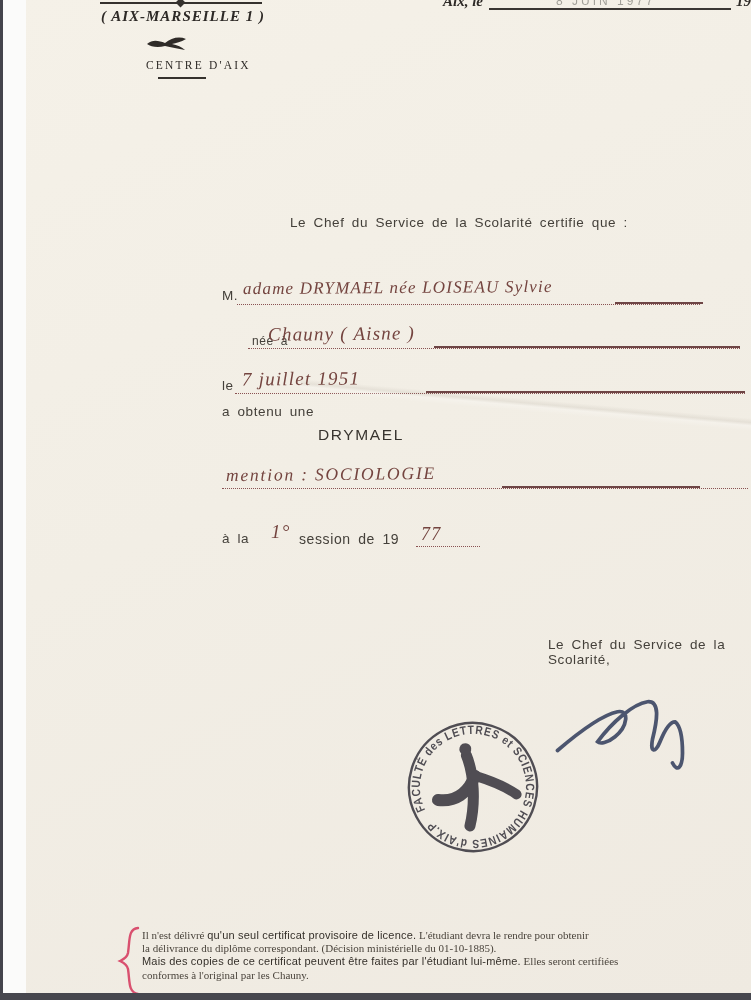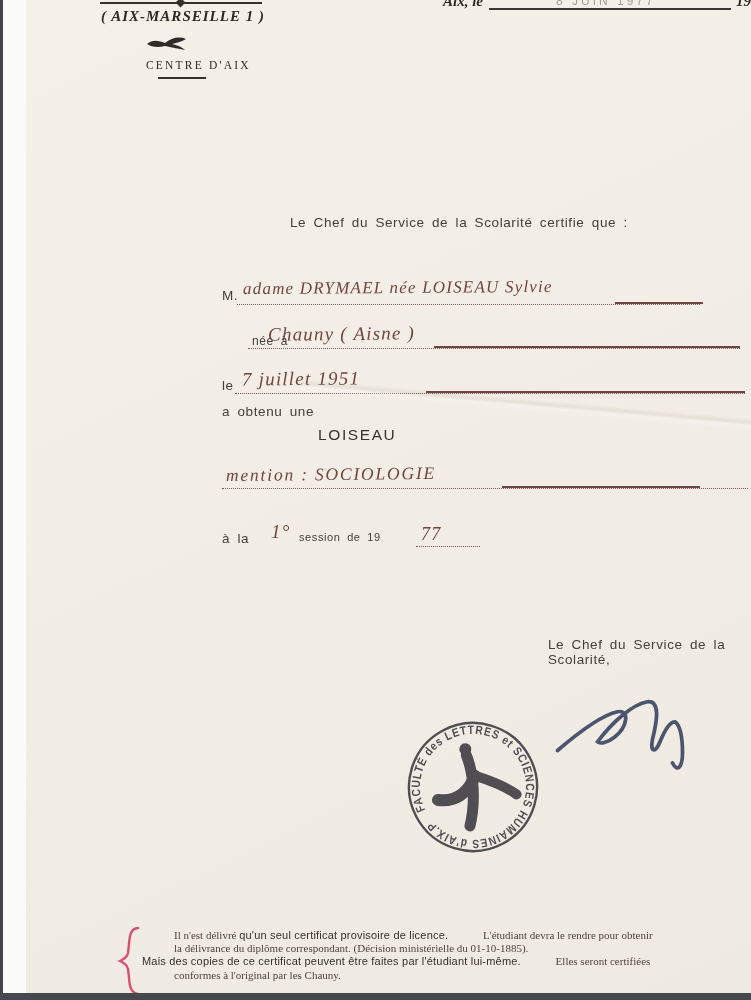--- a/index.html
+++ b/index.html
@@ -12,21 +12,21 @@
   .edge-bottom-dark{position:absolute;left:0;top:993px;width:751px;height:7px;background:#47474e;z-index:31;}
   .abs{position:absolute;}
   .print{color:#44403a;font-family:"Liberation Sans",sans-serif;letter-spacing:.6px;word-spacing:3px;}
   .serifit{font-family:"Liberation Serif",serif;font-style:italic;color:#2e2a27;}
   .hand{font-family:"Liberation Serif",serif;font-style:italic;color:#74443f;letter-spacing:1.2px;white-space:nowrap;}
   .rule-dot{border-bottom:1.5px dotted #8a5252;}
   .rule-solid{background:#6e4545;height:1.5px;}
   .crease{position:absolute;left:300px;top:360px;width:500px;height:90px;
           background:linear-gradient(178deg,rgba(0,0,0,0) 46%,rgba(120,110,95,.10) 50%,rgba(255,255,255,.25) 53%,rgba(0,0,0,0) 58%);
           transform:rotate(7deg);pointer-events:none;}
-  .note-reg{font-family:"Liberation Serif",serif;color:#4a443c;margin-left:32px;}
+  .note-reg{font-family:"Liberation Serif",serif;color:#4a443c;}
   .note-bold{font-family:"Liberation Sans",sans-serif;font-weight:normal;color:#35302a;letter-spacing:.2px;}
   svg{display:block;}
 </style>
 </head>
 <body>
 
 <div class="scan">
   <div class="paper">
 
     <div class="abs" style="left:100px;top:2px;width:162px;height:2px;background:#35312d;"></div>
@@ -56,29 +56,29 @@
     <div class="abs hand" style="left:268px;top:323px;font-size:19px;transform:rotate(-.6deg);">Chauny ( Aisne )</div>
     <div class="abs rule-dot" style="left:248px;top:325px;width:492px;height:23px;"></div>
     <div class="abs rule-solid" style="left:434px;top:346px;width:306px;"></div>
 
     <div class="abs print" style="left:222px;top:378px;font-size:13.5px;">le</div>
     <div class="abs hand" style="left:242px;top:368px;font-size:19px;transform:rotate(-.5deg);">7 juillet 1951</div>
     <div class="abs rule-dot" style="left:235px;top:370px;width:510px;height:23px;"></div>
     <div class="abs rule-solid" style="left:426px;top:391px;width:319px;"></div>
 
     <div class="abs print" style="left:222px;top:404px;font-size:13.5px;">a obtenu une</div>
-    <div class="abs print" style="left:318px;top:426px;font-size:15.5px;letter-spacing:1.6px;color:#38342f;">LOISEAU</div>
+    <div class="abs print" style="left:318px;top:426px;font-size:15.5px;letter-spacing:1.6px;color:#38342f;">DRYMAEL</div>
 
     <div class="abs hand" style="left:226px;top:464px;font-size:17.5px;letter-spacing:1.8px;transform:rotate(-.6deg);">mention :  SOCIOLOGIE</div>
     <div class="abs rule-dot" style="left:222px;top:465px;width:526px;height:23px;"></div>
     <div class="abs rule-solid" style="left:502px;top:486px;width:198px;"></div>
 
     <div class="abs print" style="left:222px;top:531px;font-size:13.5px;">à la</div>
     <div class="abs hand" style="left:271px;top:521px;font-size:19px;">1°</div>
-    <div class="abs print" style="left:299px;top:531px;font-size:11px;">session de 19</div>
+    <div class="abs print" style="left:299px;top:531px;font-size:14px;">session de 19</div>
     <div class="abs hand" style="left:421px;top:524px;font-size:18px;">77</div>
     <div class="abs rule-dot" style="left:416px;top:524px;width:64px;height:22px;"></div>
 
     <div class="abs print" style="left:524px;top:637px;font-size:13.5px;margin-left:24px;">Le Chef du Service de la Scolarité,</div>
 
     <svg class="abs" style="left:550px;top:688px;" width="160" height="90" viewBox="0 0 128 72">
       <path d="M6,50 C20,38 40,22 54,19 C64,17 62,31 52,39 C46,44 40,45 38,43 C50,27 66,13 78,11 C88,10 86,25 82,41 C80,51 84,53 88,43 C92,33 96,27 100,27 C104,30 106,40 106,52 C106,63 102,68 98,60" fill="none" stroke="#3a4562" stroke-width="3" stroke-linecap="round" opacity=".9"></path>
     </svg>
 
     <svg class="abs" style="left:396px;top:710px;" width="154" height="154" viewBox="0 0 154 154">

